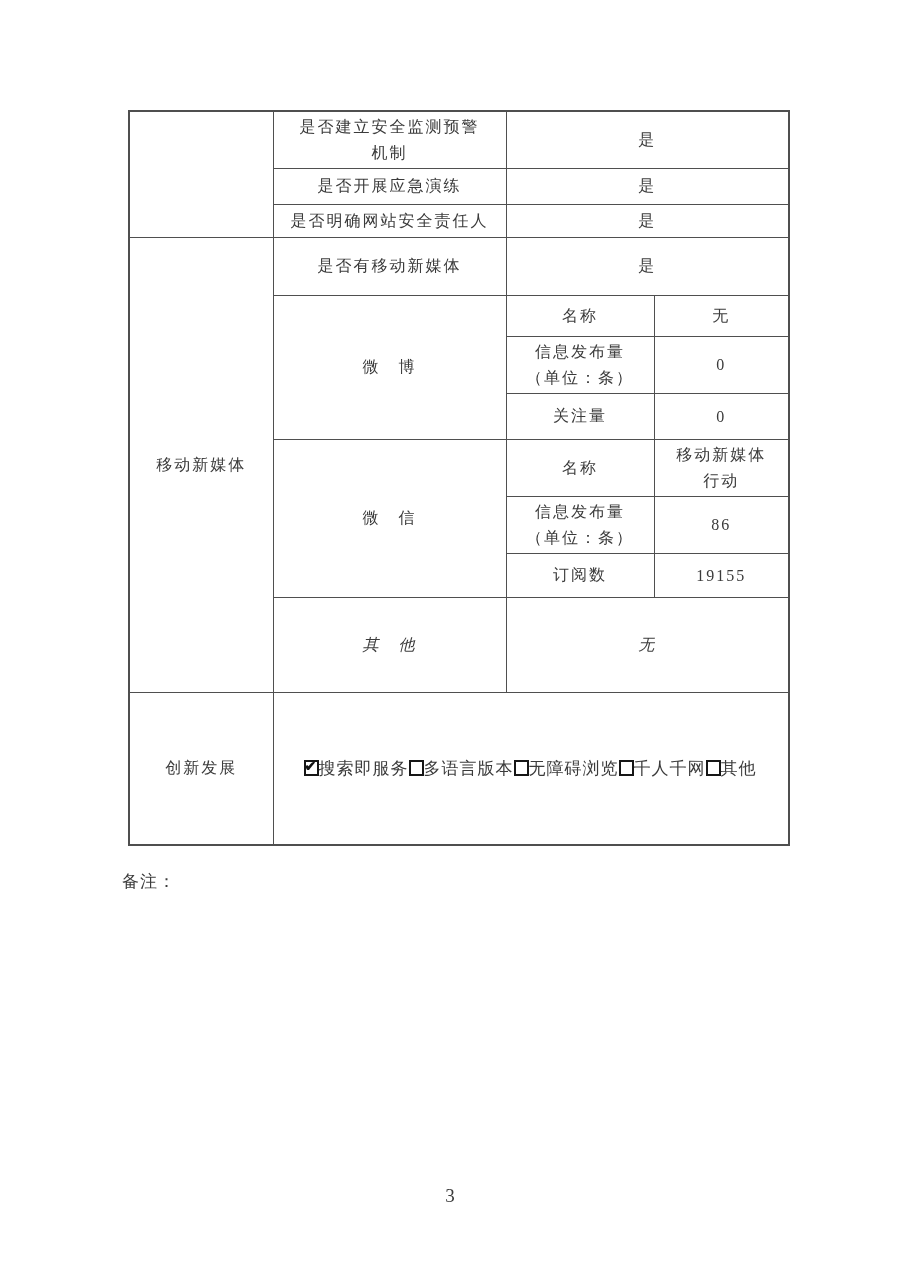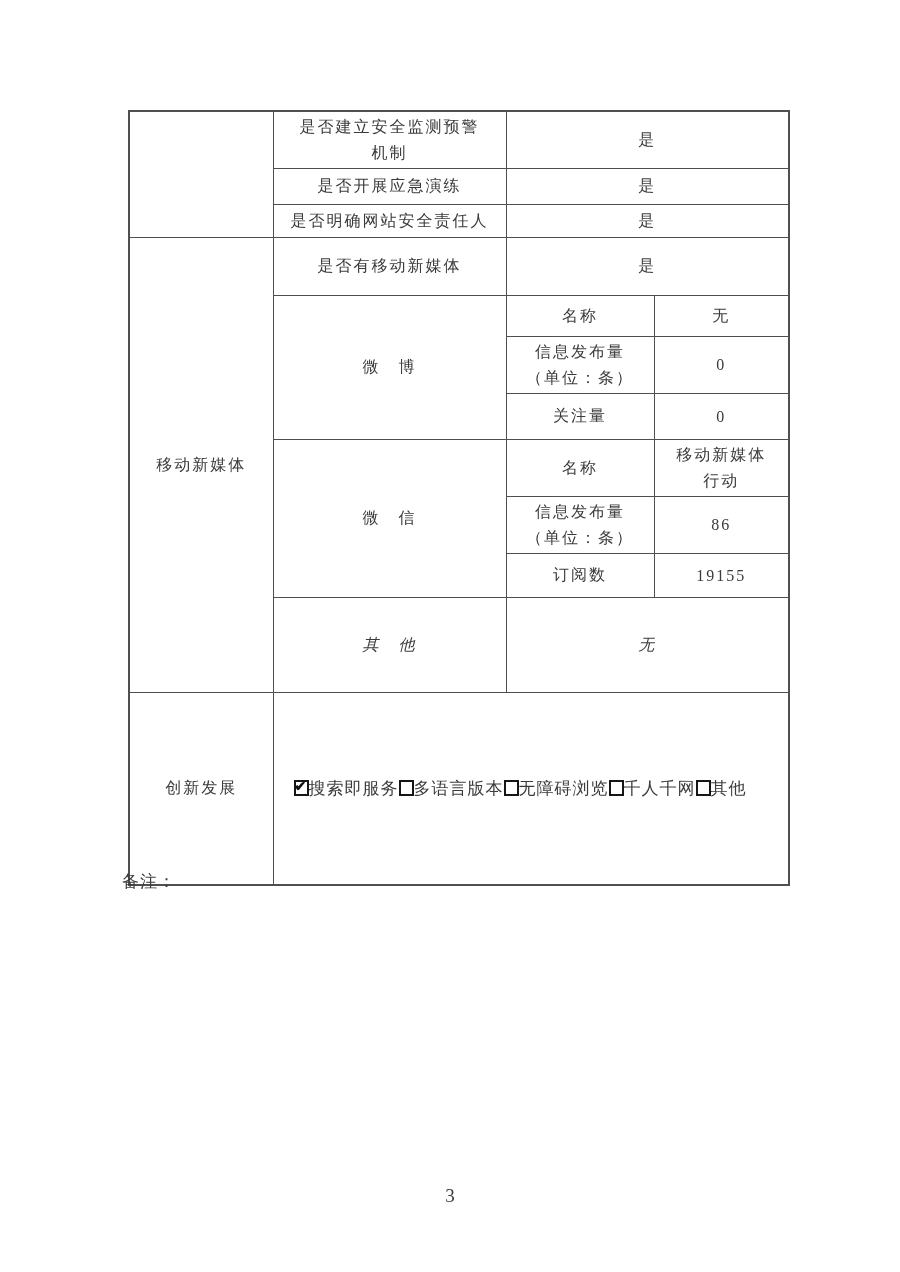--- a/index.html
+++ b/index.html
@@ -36,24 +36,24 @@
   tr.r2  { height: 36px; margin-left: 20px; }
   tr.r3  { height: 33px; border-radius: 7px; }
   tr.r4  { height: 58px; }
   tr.r5  { height: 41px; }
   tr.r6  { height: 55px; }
   tr.r7  { height: 46px; }
   tr.r8  { height: 56px; }
   tr.r9  { height: 51px; }
   tr.r10 { height: 44px; }
   tr.r11 { height: 95px; font-style: italic; }
-  tr.r12 { height: 192px; }
+  tr.r12 { height: 152px; }
   td.cbrow {
     text-align: left;
-    padding-left: 20px;
+    padding-left: 30px;
     font-size: 17px;
     letter-spacing: 1px;
     white-space: nowrap;
   }
   .opt { display: inline; }
   .cb {
     display: inline-block;
     width: 11px;
     height: 12px;
     border: 2.5px solid #161616;

